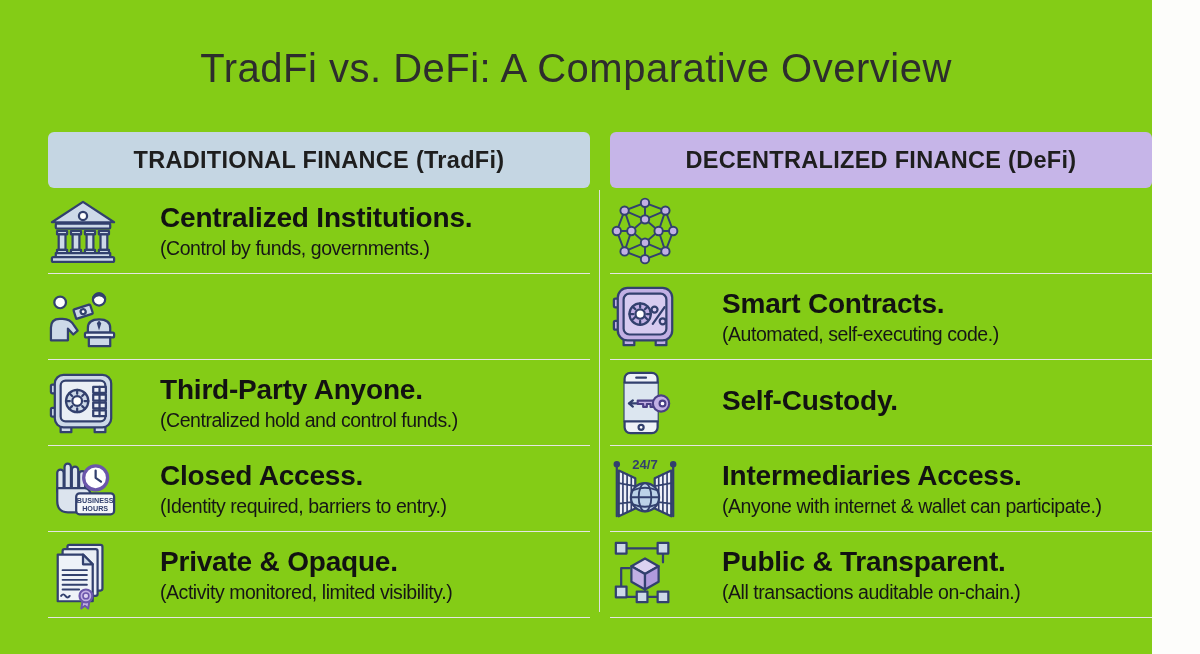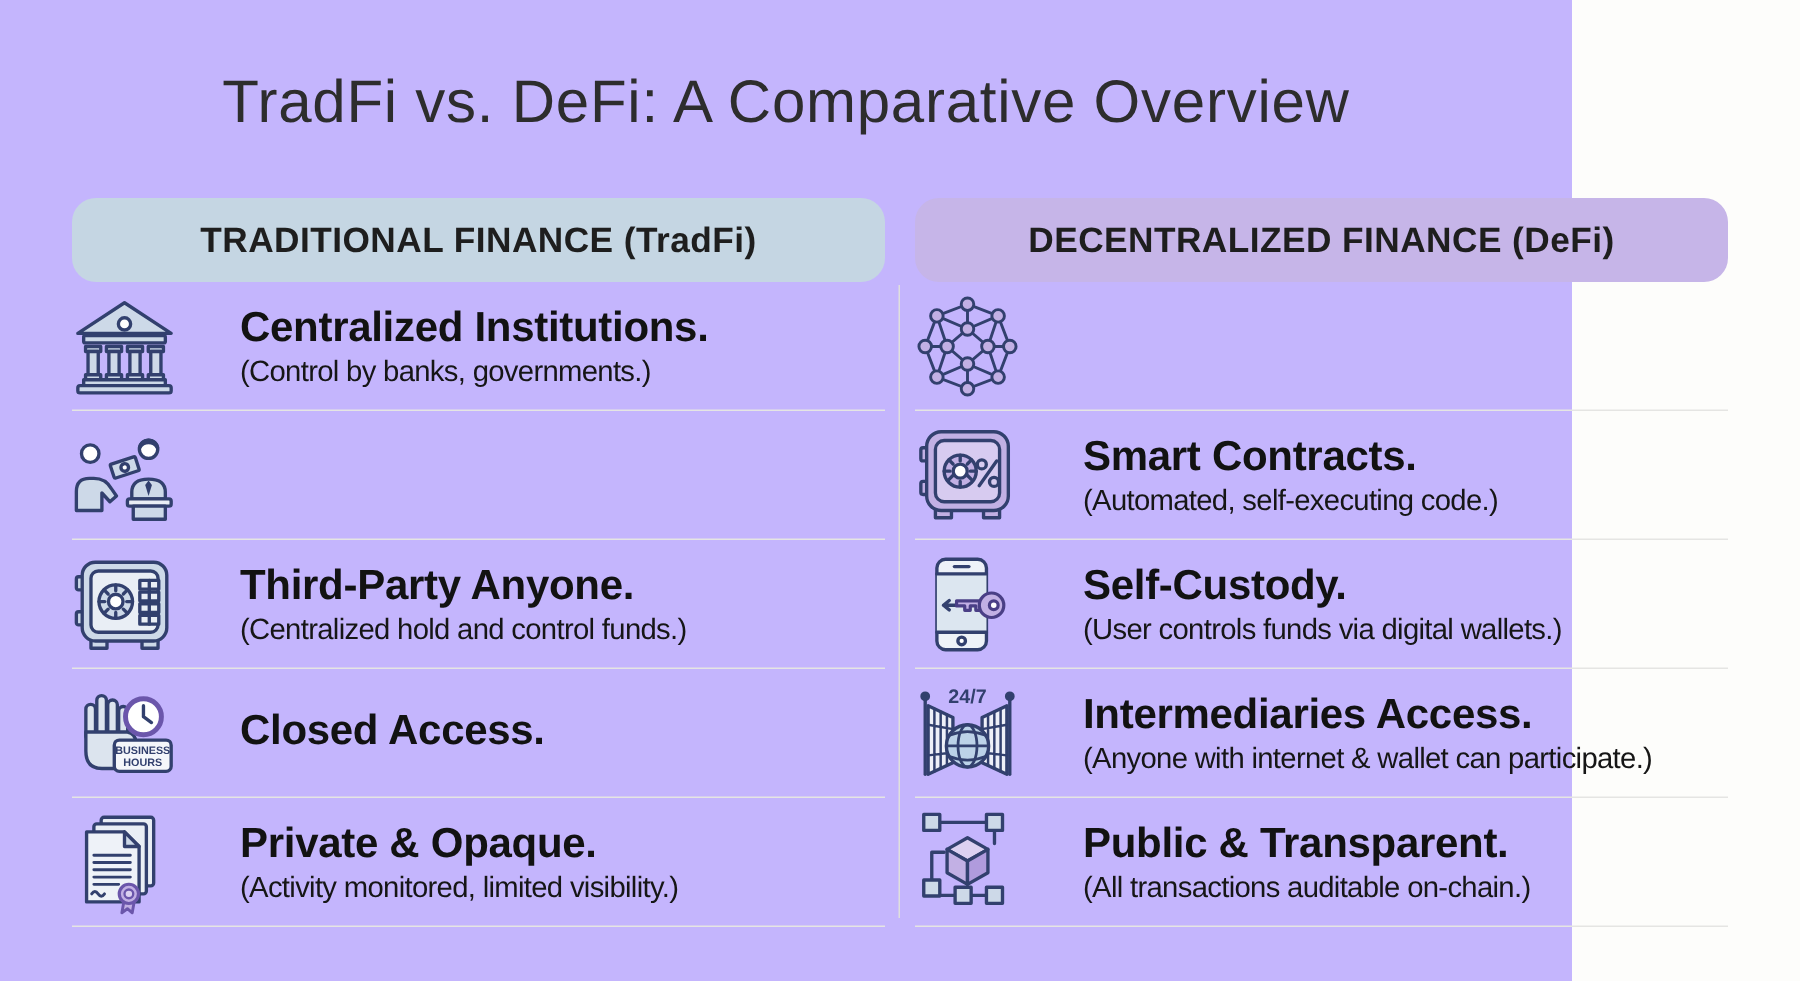--- a/index.html
+++ b/index.html
@@ -1,23 +1,23 @@
 <!DOCTYPE html>
 <html><head>
 <meta charset="utf-8">
 <style>
   * { margin:0; padding:0; box-sizing:border-box; }
   html,body { width:1200px; height:654px; }
   body { font-family:"Liberation Sans", sans-serif; background:#fdfdfb; overflow:hidden; }
-  .canvas { position:relative; width:1048px; height:654px; background:#c4b5fd; }
+  .canvas { position:relative; width:1152px; height:654px; background:#84cc16; }
   .main-title { position:absolute; top:46px; left:0; width:100%; text-align:center;
     font-size:40px; font-weight:400; color:#2d2d2d; letter-spacing:0.5px; }
   .board { position:absolute; left:48px; top:132px; width:1104px;
     display:grid; grid-template-columns:542px 542px; column-gap:20px; }
-  .col-header { height:56px; border-radius:16px; display:flex; align-items:center; justify-content:center;
+  .col-header { height:56px; border-radius:6px; display:flex; align-items:center; justify-content:center;
     font-size:23.5px; font-weight:700; color:#1e1e1e; letter-spacing:0.3px; }
   .col-header.tradfi { background:#c5d6e3; }
   .col-header.defi  { background:#c6b5e8; }
   .rows { display:flex; flex-direction:column; }
   .row { height:86px; display:flex; align-items:center; border-bottom:1px solid #e5e5e3; }
   .icon-box { width:112px; flex:none; display:flex; align-items:center; justify-content:flex-start; }
   .icon-box svg { width:70px; height:70px; display:block; }
   .txt { min-width:0; }
   .row-title { font-size:28px; font-weight:700; color:#121212; margin-bottom:3px; letter-spacing:-0.2px; }
   .row-sub { font-size:19.5px; font-weight:400; color:#161616; white-space:nowrap; letter-spacing:-0.45px; }
@@ -60,21 +60,21 @@
                     <rect x="54" y="39.4" width="7" height="16"></rect>
                     <rect x="52.3" y="55.4" width="10.4" height="3.4"></rect>
                 </g>
                 <rect x="8" y="58.8" width="56" height="4" fill="#cdd9e8"></rect>
                 <rect x="4" y="62.8" width="64" height="5" rx="1.5" fill="#cdd9e8"></rect>
               </g>
             </svg>
           </div>
           <div class="txt">
             <div class="row-title">Centralized Institutions.</div>
-            <div class="row-sub">(Control by banks, governments.)</div>
+            <div class="row-sub">(Control by funds, governments.)</div>
           </div>
         </div>
 
         <div class="row">
           <div class="icon-box">
             <svg viewBox="0 0 72 72">
               <g class="st">
                 <circle cx="12.5" cy="21" r="6" fill="#ffffff"></circle>
                 <path d="M3 60 V47 q0-9 9-9 h3 q8 0 12 7 l3.5 5 -4.5 4 -5.5-6 0 12 Z" fill="#cdd9e8"></path>
                 <g transform="rotate(-18 36 30)">
@@ -135,20 +135,21 @@
                 <circle cx="49" cy="24.5" r="12.3" fill="#ffffff" stroke="#6b56ab" stroke-width="3.4"></circle>
                 <path d="M49 24.5 V17 M49 24.5 l5.5 4" fill="none"></path>
                 <rect x="29" y="40.5" width="39" height="21.5" rx="3.5" fill="#f4f6fa"></rect>
               </g>
               <text x="48.5" y="50" text-anchor="middle" font-size="7.4" font-weight="bold" fill="#32406e">BUSINESS</text>
               <text x="48.5" y="58.6" text-anchor="middle" font-size="7.4" font-weight="bold" fill="#32406e">HOURS</text>
             </svg>
           </div>
           <div class="txt">
             <div class="row-title">Closed Access.</div>
+            <div class="row-sub">(Identity required, barriers to entry.)</div>
           </div>
         </div>
 
         <div class="row">
           <div class="icon-box">
             <svg viewBox="0 0 72 72">
               <g class="st">
                 <rect x="20" y="5" width="36" height="47" rx="2" fill="#e9eef5"></rect>
                 <rect x="15" y="9.5" width="36" height="48" rx="2" fill="#e9eef5"></rect>
                 <path d="M10 15 H36 L46 25 V63 H10 Z" fill="#eef2f8"></path>
@@ -240,21 +241,20 @@
               </g>
               <g stroke="#4a3f86" stroke-width="2.2" stroke-linejoin="round" stroke-linecap="round">
                 <path d="M28.5 33.5 h17 v6.5 h-3.8 v-3 h-3.8 v3 h-3.8 v-3 h-5.6 Z" fill="#c2b0e4"></path>
                 <circle cx="52.5" cy="36.5" r="8.4" fill="#c2b0e4"></circle>
                 <circle cx="54" cy="36.5" r="3" fill="#ffffff"></circle>
               </g>
             </svg>
           </div>
           <div class="txt">
             <div class="row-title">Self-Custody.</div>
-            <div class="row-sub">(User controls funds via digital wallets.)</div>
           </div>
         </div>
 
         <div class="row">
           <div class="icon-box">
             <svg viewBox="0 0 72 72">
               <text x="36" y="15" text-anchor="middle" font-size="13.5" font-weight="bold" fill="#32406e">24/7</text>
               <g class="st">
                 <path d="M7 13 V64" fill="none"></path>
                   <circle cx="7" cy="10.5" r="2.2" fill="#32406e"></circle>

